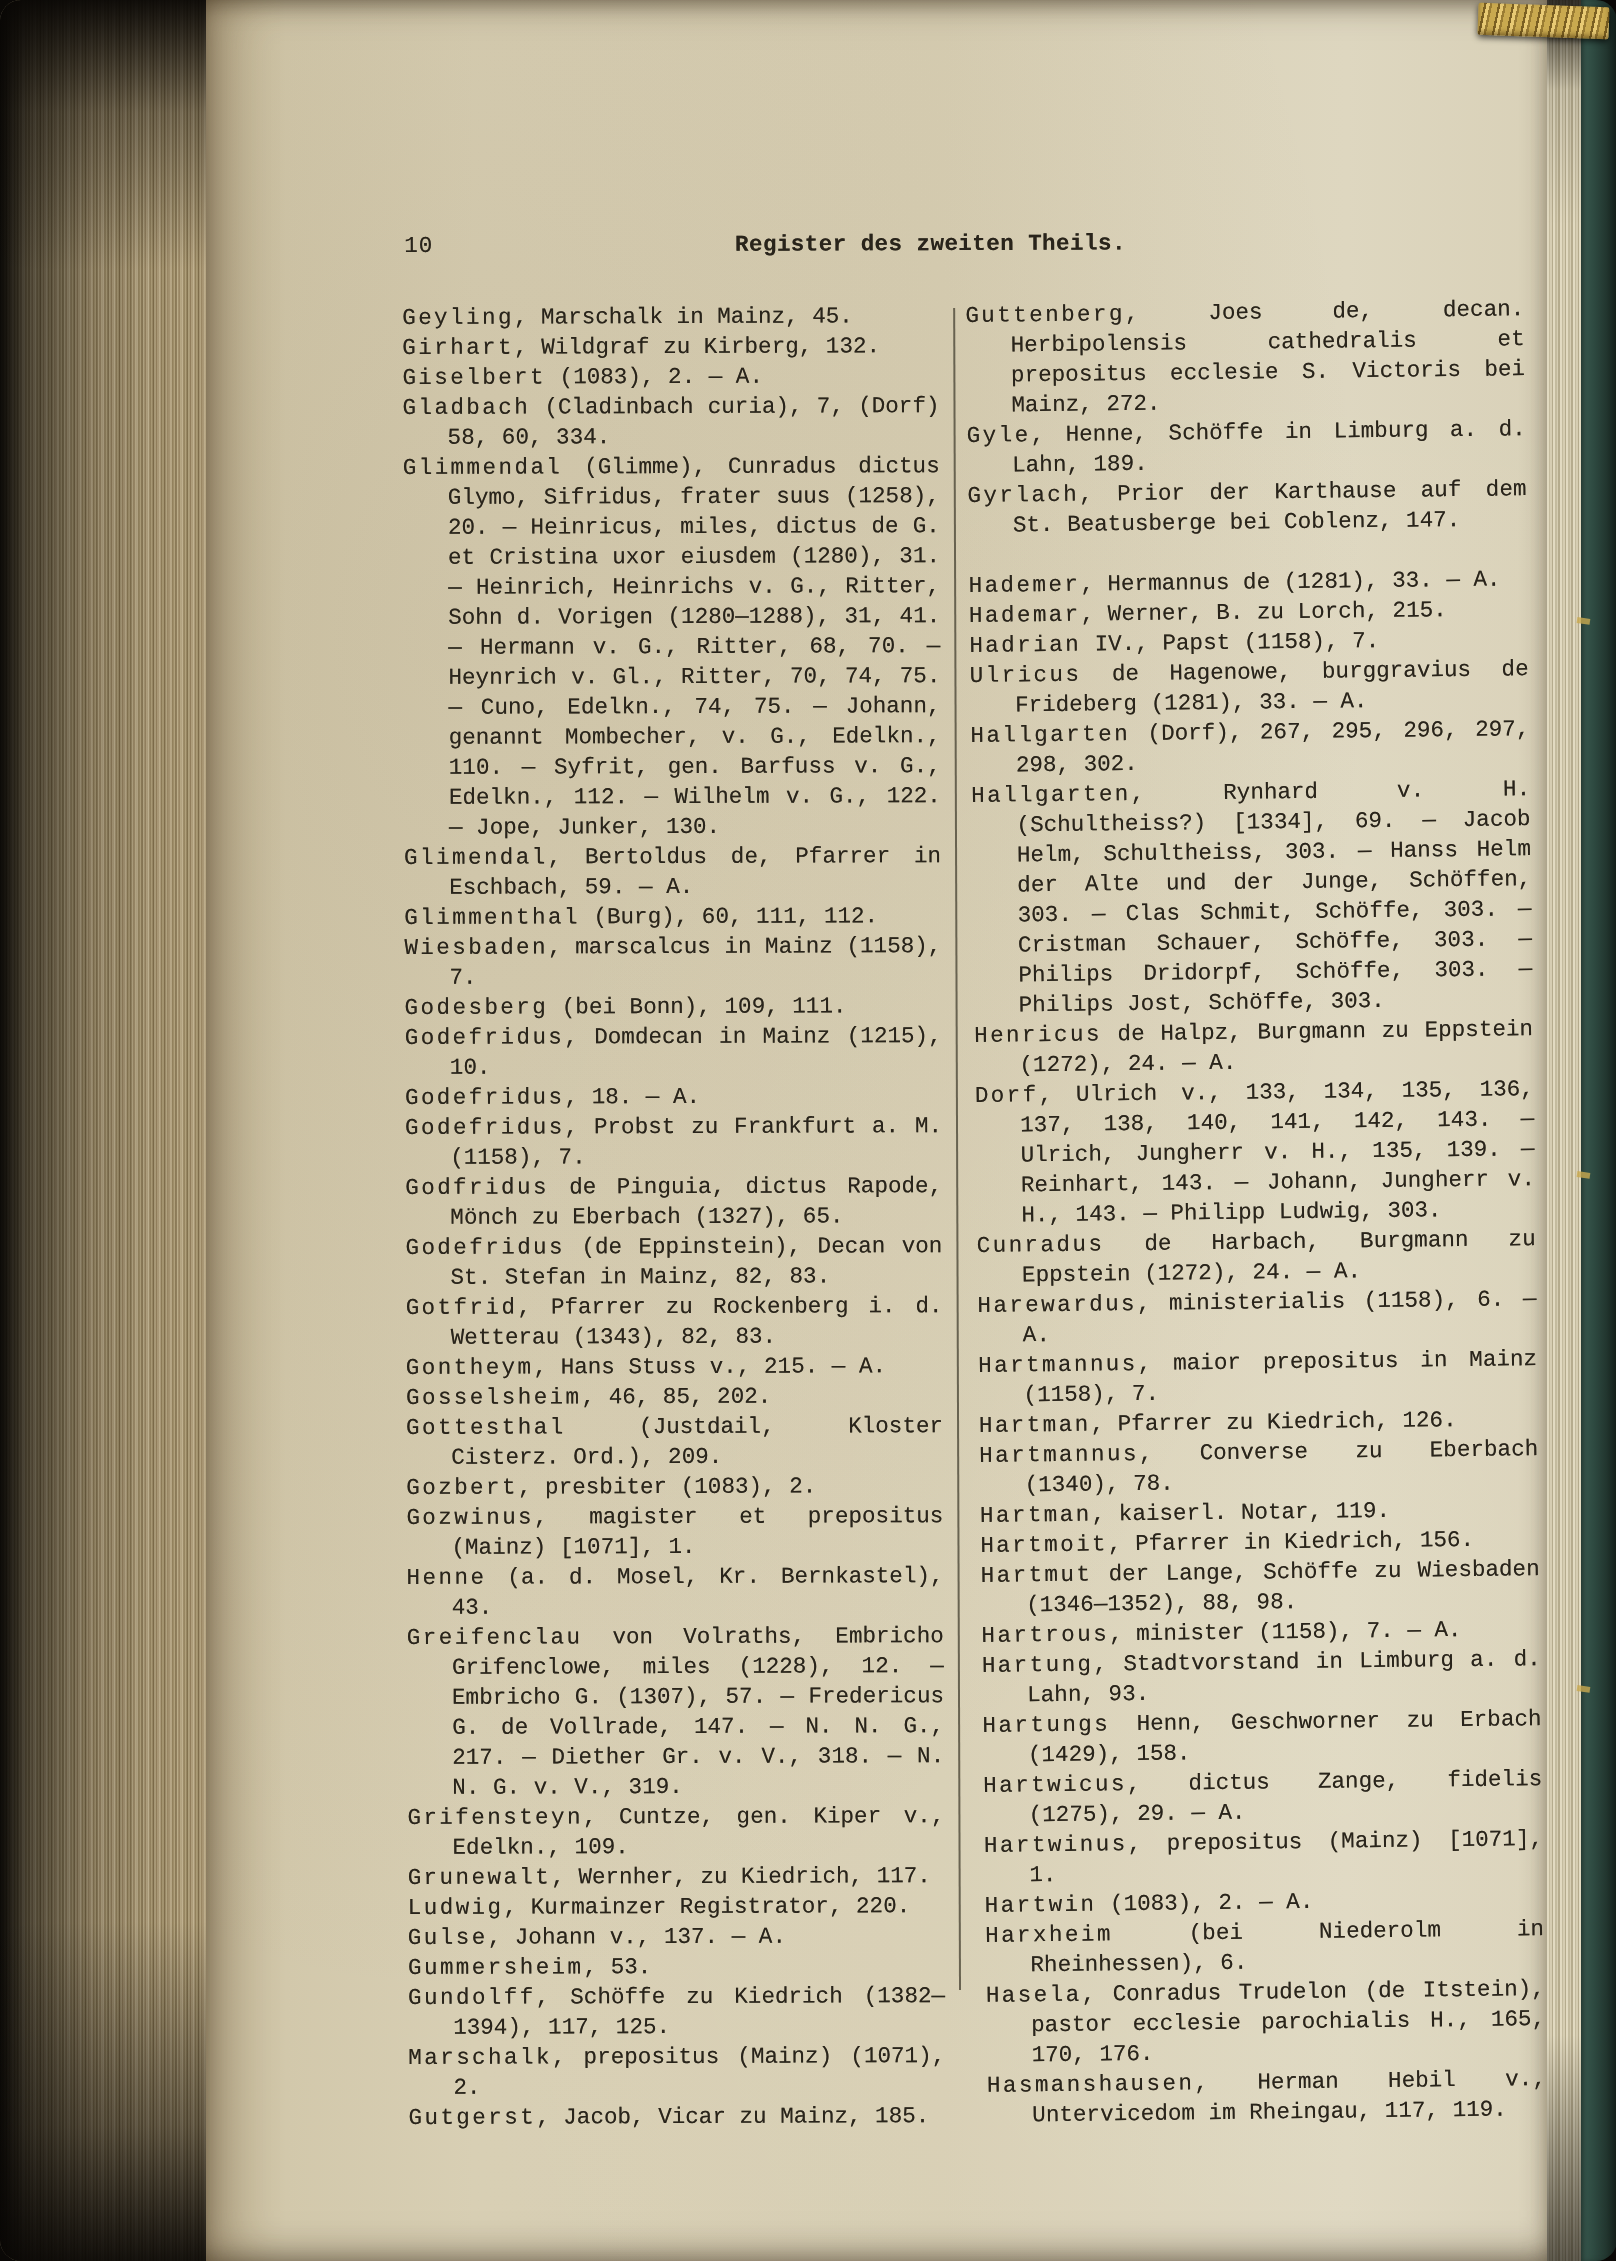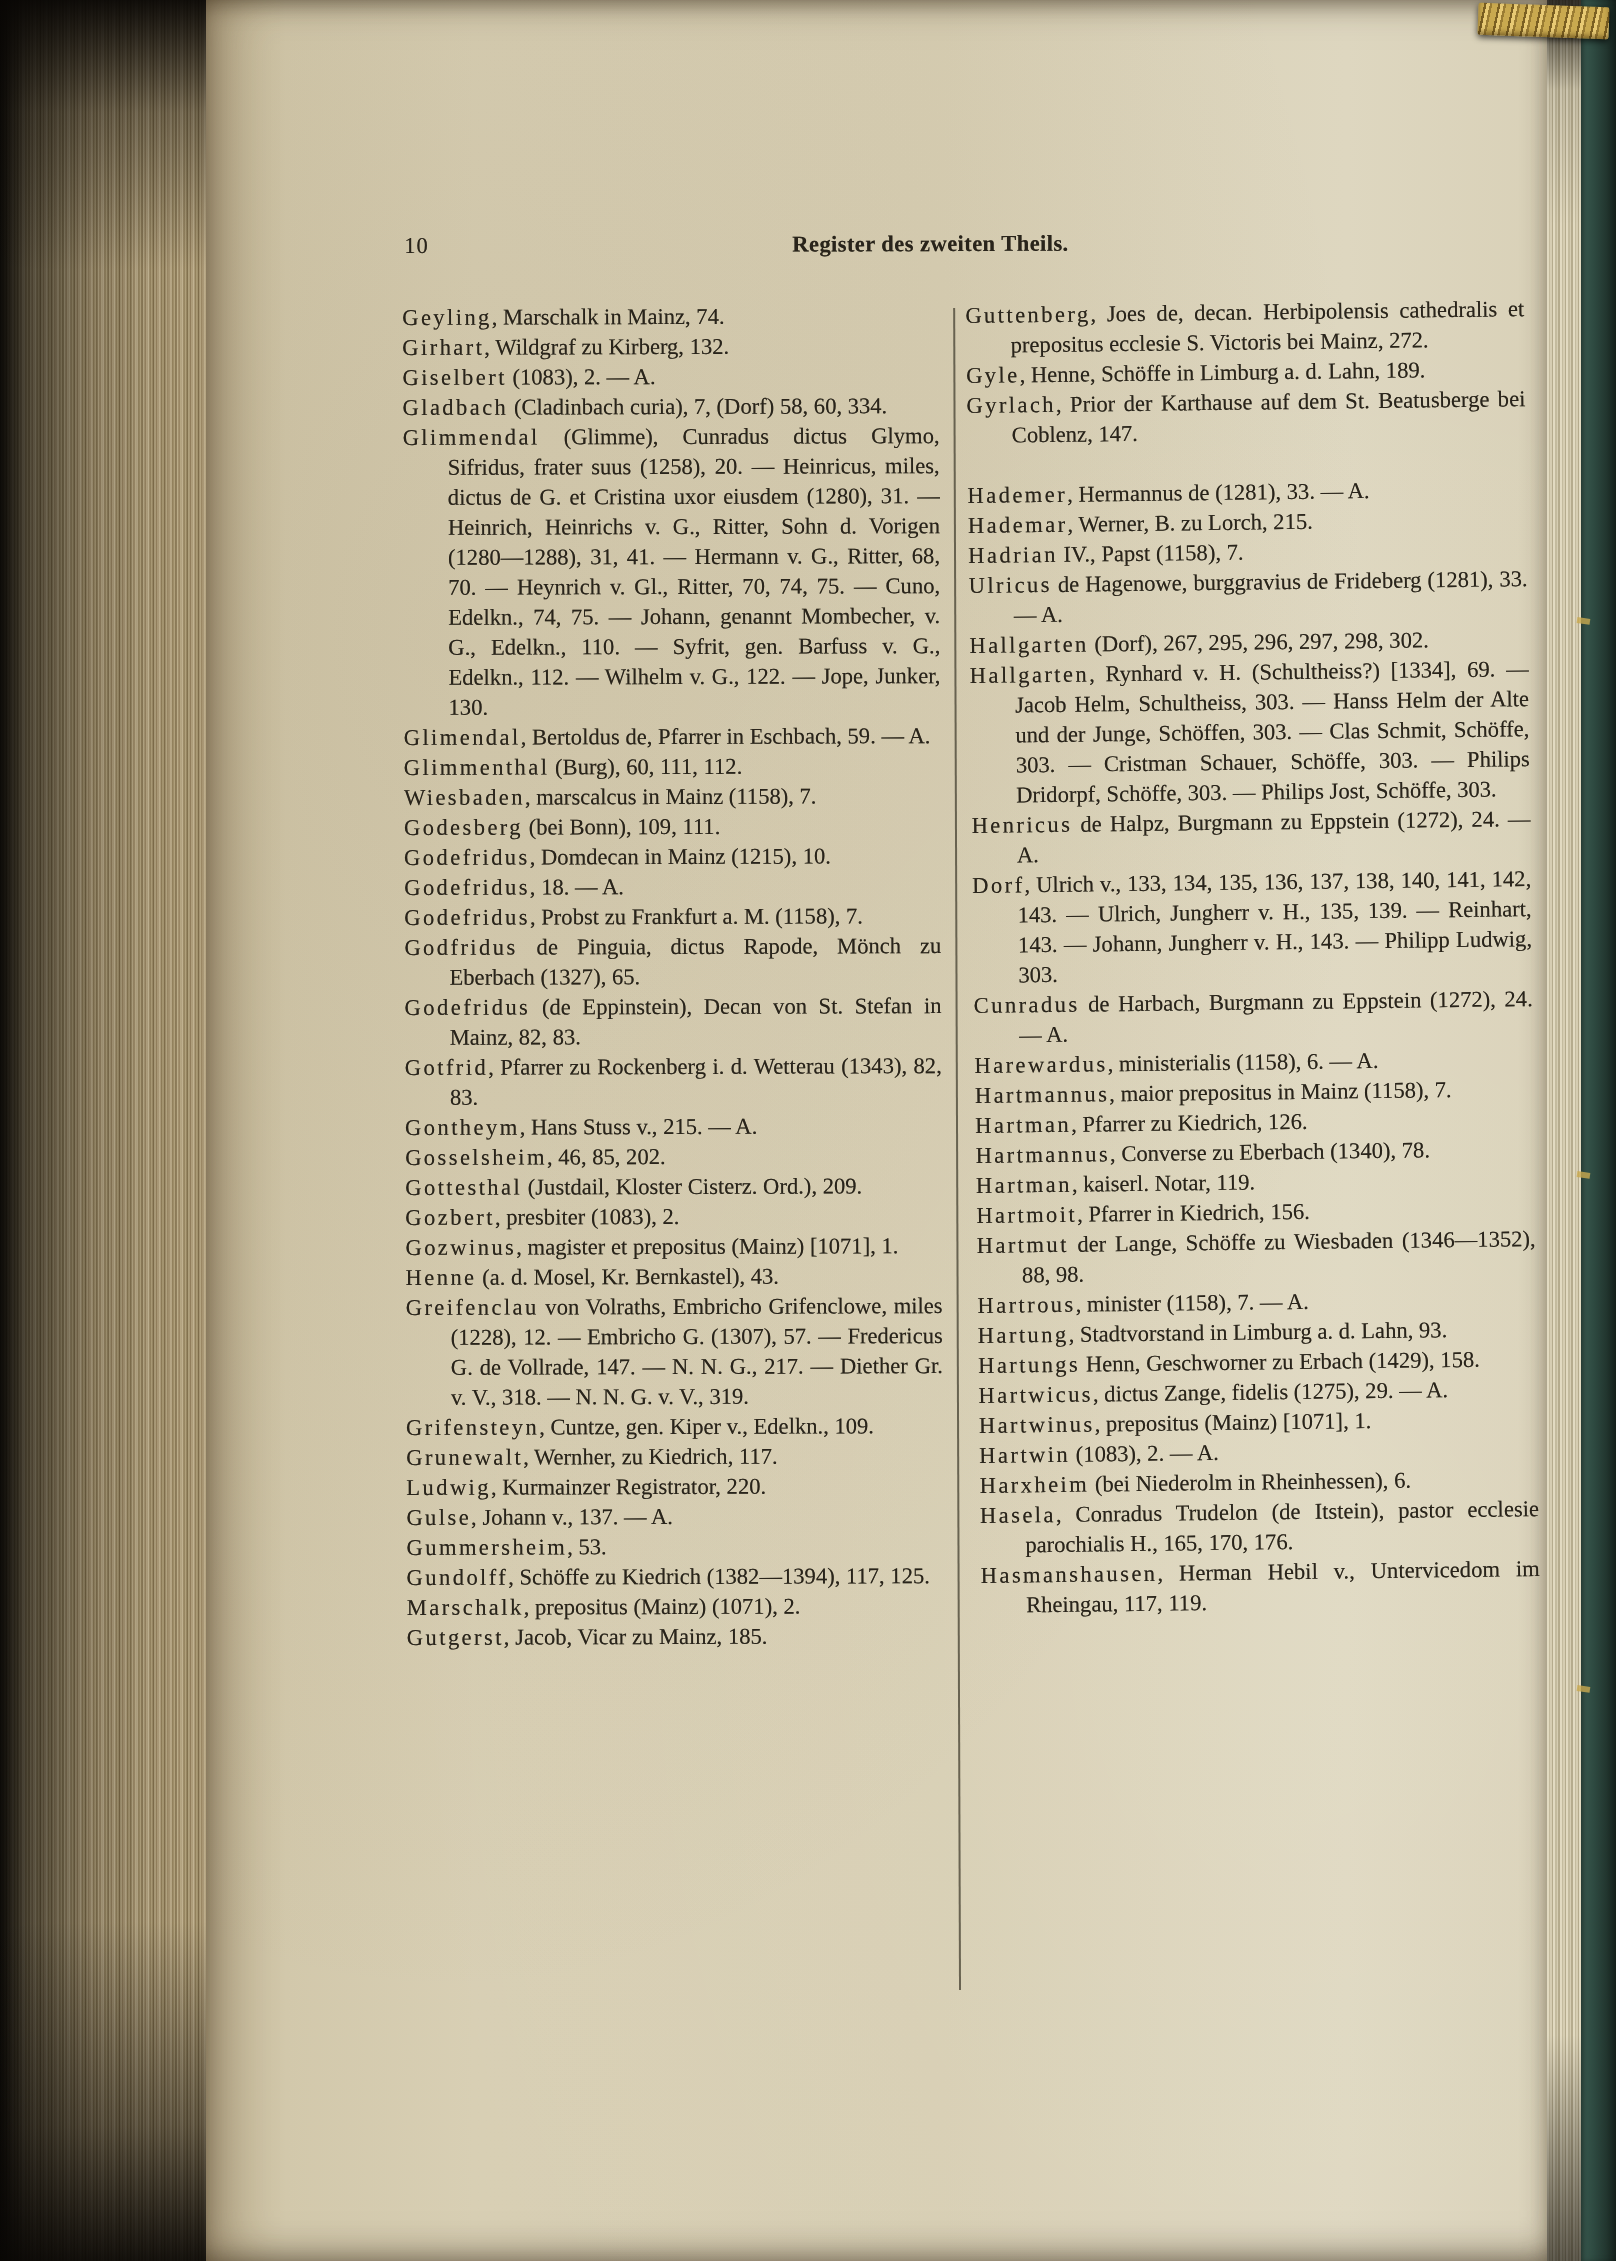--- a/index.html
+++ b/index.html
@@ -5,21 +5,22 @@
   html, body {
     margin: 0; padding: 0;
     background: #0a0806;
   }
   .book {
     position: relative;
     width: 1617px;
     height: 2261px;
     overflow: hidden;
     background: #0c0a07;
-    font-family: Liberation Serif, serif;
+    font-family: Liberation Mono, monospace;
+    border-radius: 21px;
   }
 
   
   .stack-left {
     position: absolute; left: 0; top: 0; bottom: 0; width: 209px;
     background:
       linear-gradient(180deg, rgba(8,6,4,0.95) 0%, rgba(8,6,4,0.35) 5%, rgba(8,6,4,0.0) 12%, rgba(8,6,4,0.0) 85%, rgba(8,6,4,0.45) 94%, rgba(8,6,4,0.92) 100%),
       linear-gradient(90deg, rgba(5,4,2,0.96) 0%, rgba(5,4,2,0.55) 14%, rgba(5,4,2,0.18) 45%, rgba(5,4,2,0.04) 75%, rgba(5,4,2,0.0) 100%),
       repeating-linear-gradient(90deg,
         #a89673 0px, #c7b896 1.6px, #8f7d58 3.2px, #b7a781 4.9px,
@@ -98,21 +99,21 @@
   <div class="stack-left"></div>
 
   <div class="page">
     <div class="text-block">
       <div class="header-row">
         <span class="page-number">10</span>
         <span class="page-title">Register des zweiten Theils.</span>
       </div>
       <div class="columns">
         <div class="col col-left">
-            <div class="entry"><span class="headword">Geyling</span><span>, Marschalk in Mainz, 74.</span></div>
+            <div class="entry"><span class="headword">Geyling</span><span>, Marschalk in Mainz, 45.</span></div>
             <div class="entry"><span class="headword">Girhart</span><span>, Wildgraf zu Kirberg, 132.</span></div>
             <div class="entry"><span class="headword">Giselbert</span><span> (1083), 2. — A.</span></div>
             <div class="entry"><span class="headword">Gladbach</span><span> (Cladinbach curia), 7, (Dorf) 58, 60, 334.</span></div>
             <div class="entry"><span class="headword">Glimmendal</span><span> (Glimme), Cunradus dictus Glymo, Sifridus, frater suus (1258), 20. — Heinricus, miles, dictus de G. et Cristina uxor eiusdem (1280), 31. — Heinrich, Heinrichs v. G., Ritter, Sohn d. Vorigen (1280—1288), 31, 41. — Hermann v. G., Ritter, 68, 70. — Heynrich v. Gl., Ritter, 70, 74, 75. — Cuno, Edelkn., 74, 75. — Johann, genannt Mombecher, v. G., Edelkn., 110. — Syfrit, gen. Barfuss v. G., Edelkn., 112. — Wilhelm v. G., 122. — Jope, Junker, 130.</span></div>
             <div class="entry"><span class="headword">Glimendal</span><span>, Bertoldus de, Pfarrer in Eschbach, 59. — A.</span></div>
             <div class="entry"><span class="headword">Glimmenthal</span><span> (Burg), 60, 111, 112.</span></div>
             <div class="entry"><span class="headword">Wiesbaden</span><span>, marscalcus in Mainz (1158), 7.</span></div>
             <div class="entry"><span class="headword">Godesberg</span><span> (bei Bonn), 109, 111.</span></div>
             <div class="entry"><span class="headword">Godefridus</span><span>, Domdecan in Mainz (1215), 10.</span></div>
             <div class="entry"><span class="headword">Godefridus</span><span>, 18. — A.</span></div>

